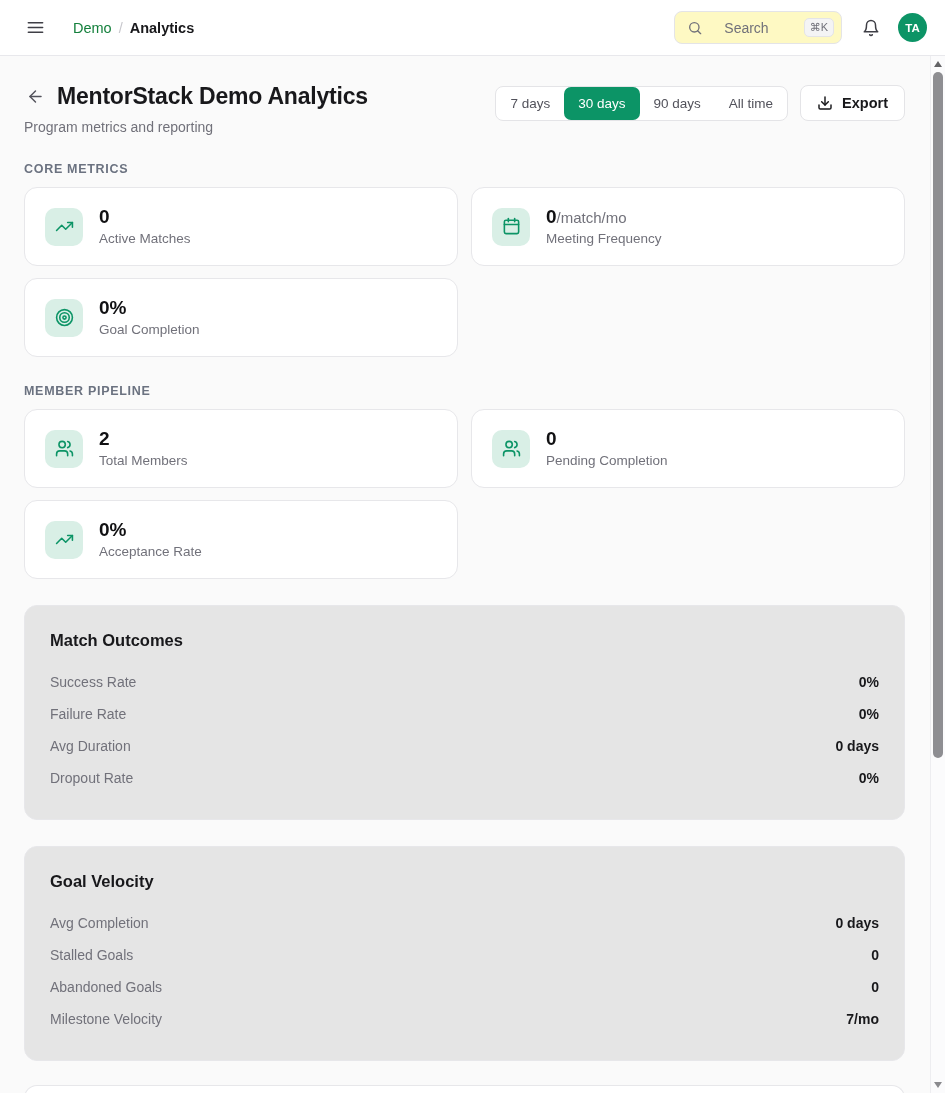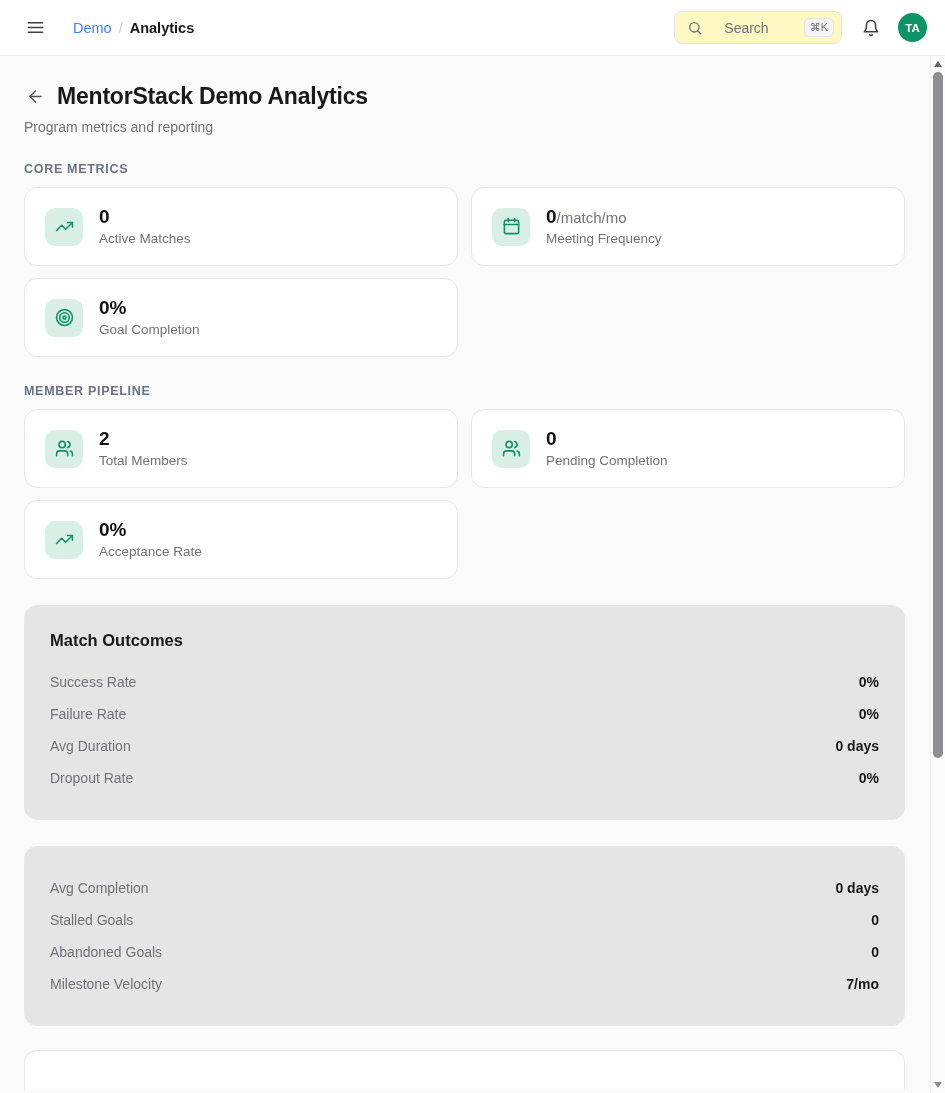--- a/index.html
+++ b/index.html
@@ -13,21 +13,21 @@
   svg { display: block; }
 
   
   .topbar {
     position: absolute; top: 0; left: 0; width: 945px; height: 56px;
     background: #ffffff; border-bottom: 1px solid #e8e8ec;
     display: flex; align-items: center; padding: 0 18px 0 24px; z-index: 5;
   }
   .menu-btn { background: none; border: none; cursor: pointer; padding: 2px; }
   .breadcrumb { margin-left: 26px; font-size: 14.5px; display: flex; gap: 7px; align-items: center; }
-  .crumb-parent { color: #3b82f6; }
+  .crumb-parent { color: #15803d; }
   .crumb-sep { color: #c8c8cd; }
   .crumb-current { color: #18181b; font-weight: 700; }
   .search-box {
     margin-left: auto; display: flex; align-items: center; gap: 21px;
     border: 1px solid #e4e4e7; border-radius: 8px; background: #fef9c3;
     padding: 6px 7px 6px 12px; cursor: pointer;
   }
   .search-box .search-text { color: #71717a; font-size: 14px; margin-right: 14px; }
   .kbd-badge {
     font-size: 11px; color: #71717a; background: #f4f4f5;
@@ -176,20 +176,38 @@
             <svg width="19" height="19" viewBox="0 0 24 24" style="stroke:#52525b;fill:none;stroke-width:1.8;stroke-linecap:round;stroke-linejoin:round">
                 <path d="M19 12H5"></path>
                 <path d="m12 19-7-7 7-7"></path>
               </svg>
           </span>
         </button>
         <h1 class="page-title">MentorStack Demo Analytics</h1>
       </div>
       <p class="page-subtitle">Program metrics and reporting</p>
     </div>
+    <div class="header-actions">
+      <div class="range-switcher">
+        <button class="range-btn">7 days</button>
+        <button class="range-btn active">30 days</button>
+        <button class="range-btn">90 days</button>
+        <button class="range-btn">All time</button>
+      </div>
+      <button class="export-btn">
+        <span>
+          <svg width="16" height="16" viewBox="0 0 24 24" style="stroke:#18181b;fill:none;stroke-width:2.2;stroke-linecap:round;stroke-linejoin:round">
+              <path d="M21 15v4a2 2 0 0 1-2 2H5a2 2 0 0 1-2-2v-4"></path>
+              <polyline points="7 10 12 15 17 10"></polyline>
+              <line x1="12" y1="3" x2="12" y2="15"></line>
+            </svg>
+        </span>
+        <span>Export</span>
+      </button>
+    </div>
   </div>
 
   <h2 class="section-label">CORE METRICS</h2>
   <div class="metric-grid">
     <div class="metric-card">
       <span class="icon-box">
         <svg width="19" height="19" viewBox="0 0 24 24" class="stroke-green">
             <polyline points="22 7 13.5 15.5 8.5 10.5 2 17"></polyline>
             <polyline points="16 7 22 7 22 13"></polyline>
           </svg>
@@ -286,20 +304,21 @@
       <span class="row-label">Avg Duration</span>
       <span class="row-value">0 days</span>
     </div>
     <div class="panel-row">
       <span class="row-label">Dropout Rate</span>
       <span class="row-value">0%</span>
     </div>
   </section>
 
   <section class="panel">
+    <h3 class="panel-title">Goal Velocity</h3>
     <div class="panel-row">
       <span class="row-label">Avg Completion</span>
       <span class="row-value">0 days</span>
     </div>
     <div class="panel-row">
       <span class="row-label">Stalled Goals</span>
       <span class="row-value">0</span>
     </div>
     <div class="panel-row">
       <span class="row-label">Abandoned Goals</span>

